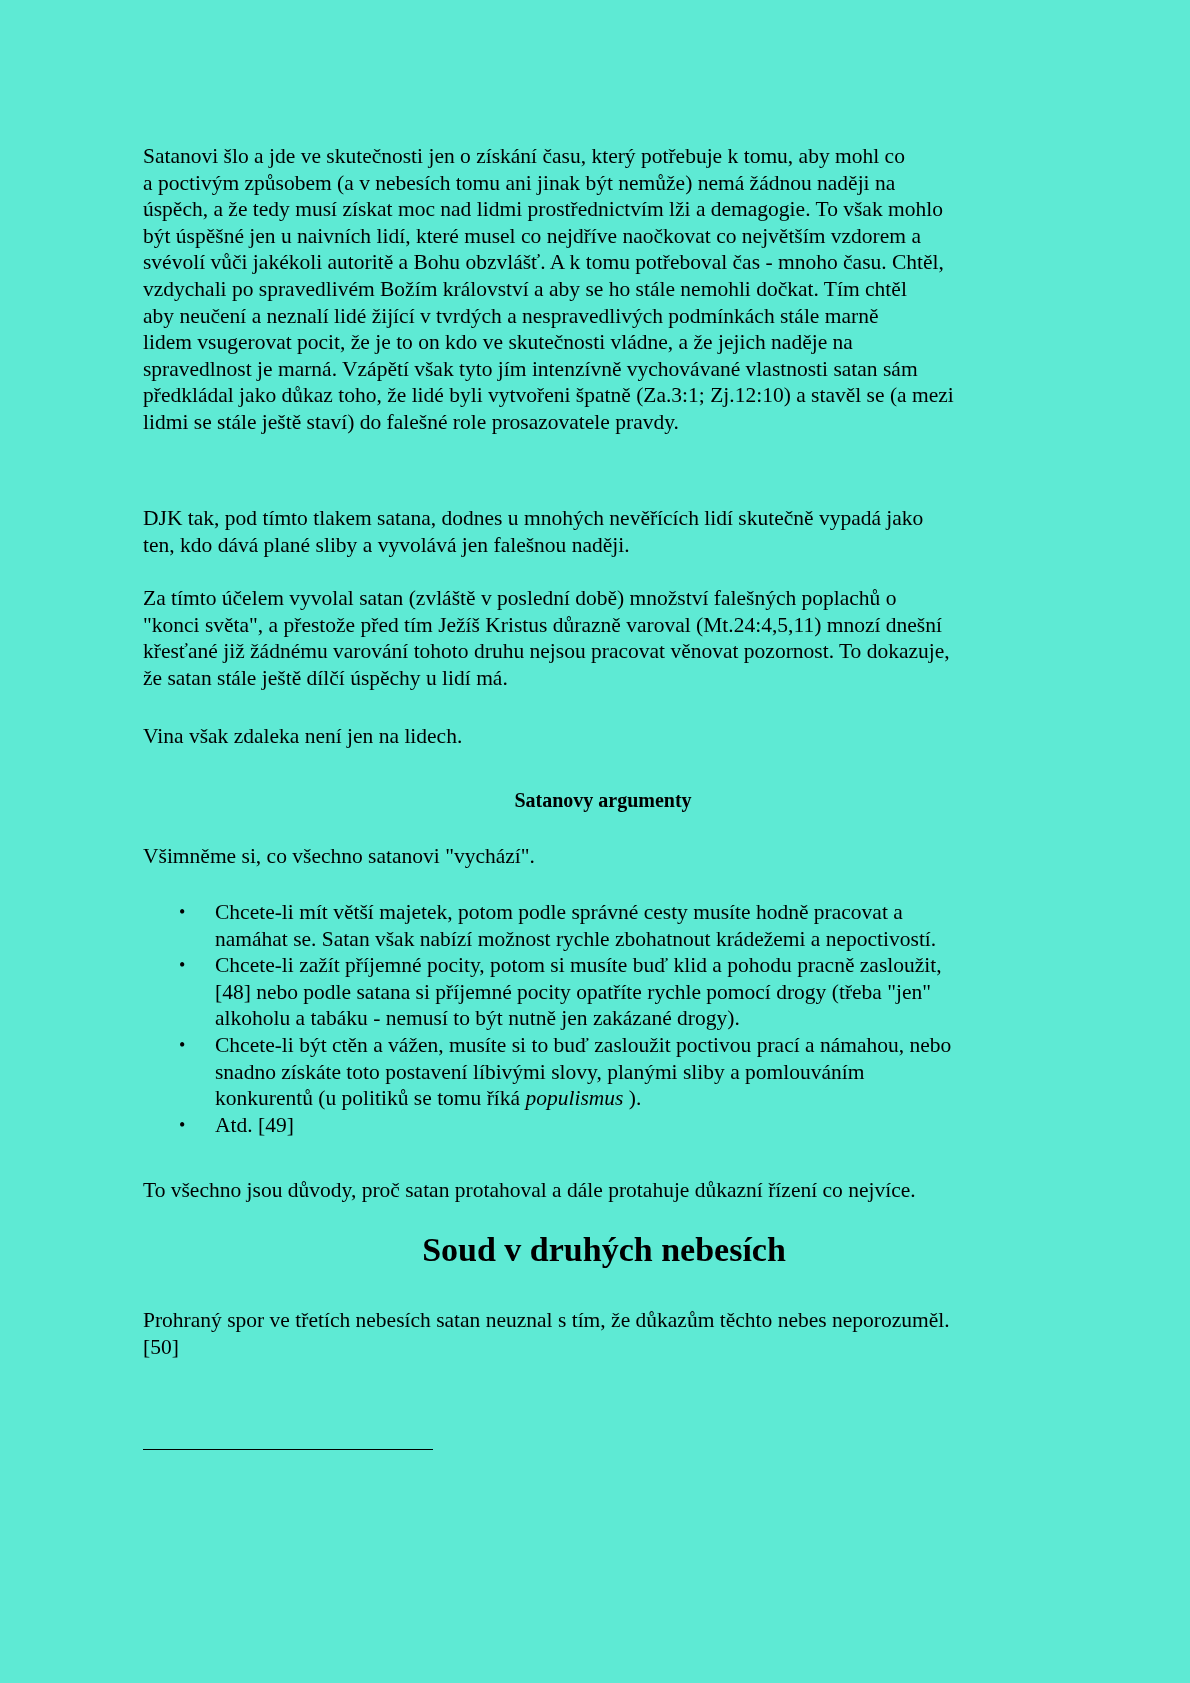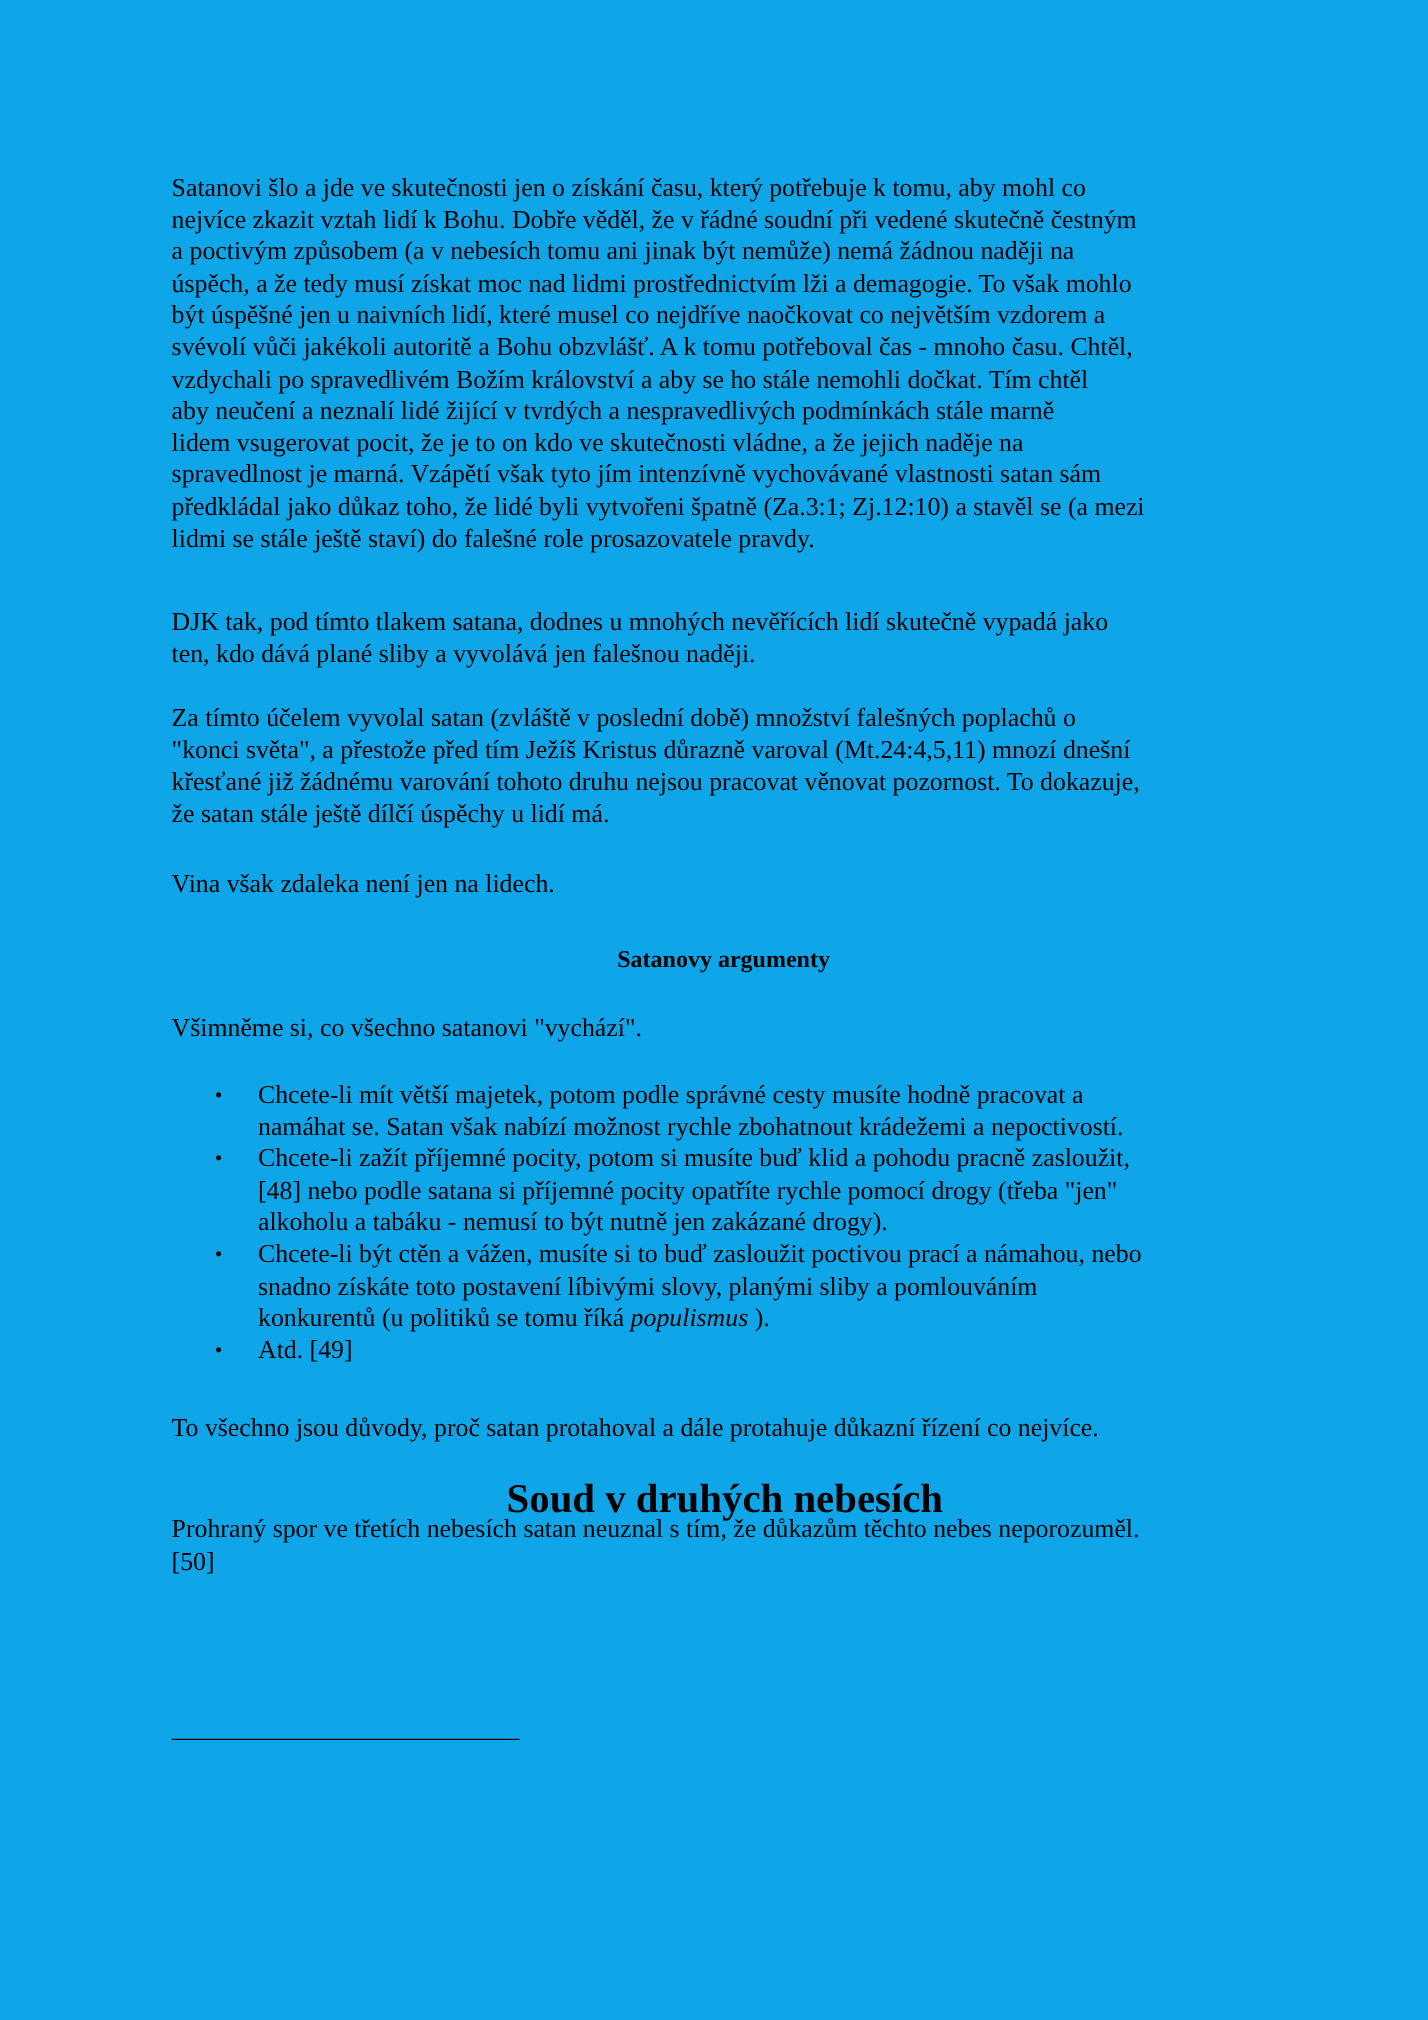--- a/index.html
+++ b/index.html
@@ -1,52 +1,51 @@
 <!DOCTYPE html>
 <html><head>
   <meta charset="utf-8">
   <style>
     html, body { margin: 0; padding: 0; background: #ffffff; }
     body { width: 1190px; height: 1683px; position: relative; overflow: hidden; }
     .page {
       position: absolute; left: 0; top: 0; width: 1190px; height: 1683px;
-      background: #0ea5e9; color: #000000;
+      background: #5eead4; color: #000000;
       font-family: "Liberation Serif", "DejaVu Serif", serif;
       font-size: 21.5px; line-height: 26.6px;
     }
     .content { position: absolute; left: 143px; top: 143px; width: 920px; }
     p { margin: 0; }
     .line { display: block; white-space: nowrap; }
     .para1 { position: absolute; left: 0; top: 0; }
     .para2 { position: absolute; left: 0; top: 362px; }
     .para3 { position: absolute; left: 0; top: 442px; }
     .para4 { position: absolute; left: 0; top: 580px; }
     .h3 { position: absolute; left: 0; top: 644px; width: 920px; text-align: center;
           font-weight: bold; font-size: 20px; }
     .para5 { position: absolute; left: 0; top: 700px; }
     ul.bullets { position: absolute; left: 0; top: 756px; margin: 0; padding: 0; list-style: none; }
     ul.bullets li { position: relative; padding-left: 72px; }
     ul.bullets li .bullet { position: absolute; left: 36px; top: 0; font-size: 18px; }
     .para6 { position: absolute; left: 0; top: 1034px; }
     .h2 { position: absolute; left: 0; top: 1086px; width: 920px; text-align: center;
           font-weight: bold; font-size: 34px; line-height: 40px; }
-    .para7 { position: absolute; left: 0; top: 1118px; }
+    .para7 { position: absolute; left: 0; top: 1164px; }
     .footnote-rule { position: absolute; left: 143px; top: 1449px; width: 290px; height: 0;
                      border-top: 1.5px solid #000000; }
     em { font-style: italic; }
   </style>
 </head>
 <body>
 
 <div class="page">
   <div class="content">
 
     <p class="para1">
       <span class="line">Satanovi šlo a jde ve skutečnosti jen o získání času, který potřebuje k tomu, aby mohl co</span>
-      <span class="line">nejvíce zkazit vztah lidí k Bohu. Dobře věděl, že v řádné soudní při vedené skutečně čestným</span>
       <span class="line">a poctivým způsobem (a v nebesích tomu ani jinak být nemůže) nemá žádnou naději na</span>
       <span class="line">úspěch, a že tedy musí získat moc nad lidmi prostřednictvím lži a demagogie. To však mohlo</span>
       <span class="line">být úspěšné jen u naivních lidí, které musel co nejdříve naočkovat co největším vzdorem a</span>
       <span class="line">svévolí vůči jakékoli autoritě a Bohu obzvlášť. A k tomu potřeboval čas - mnoho času. Chtěl,</span>
       <span class="line">vzdychali po spravedlivém Božím království a aby se ho stále nemohli dočkat. Tím chtěl</span>
       <span class="line">aby neučení a neznalí lidé žijící v tvrdých a nespravedlivých podmínkách stále marně</span>
       <span class="line">lidem vsugerovat pocit, že je to on kdo ve skutečnosti vládne, a že jejich naděje na</span>
       <span class="line">spravedlnost je marná. Vzápětí však tyto jím intenzívně vychovávané vlastnosti satan sám</span>
       <span class="line">předkládal jako důkaz toho, že lidé byli vytvořeni špatně (Za.3:1; Zj.12:10) a stavěl se (a mezi</span>
       <span class="line">lidmi se stále ještě staví) do falešné role prosazovatele pravdy.</span>

